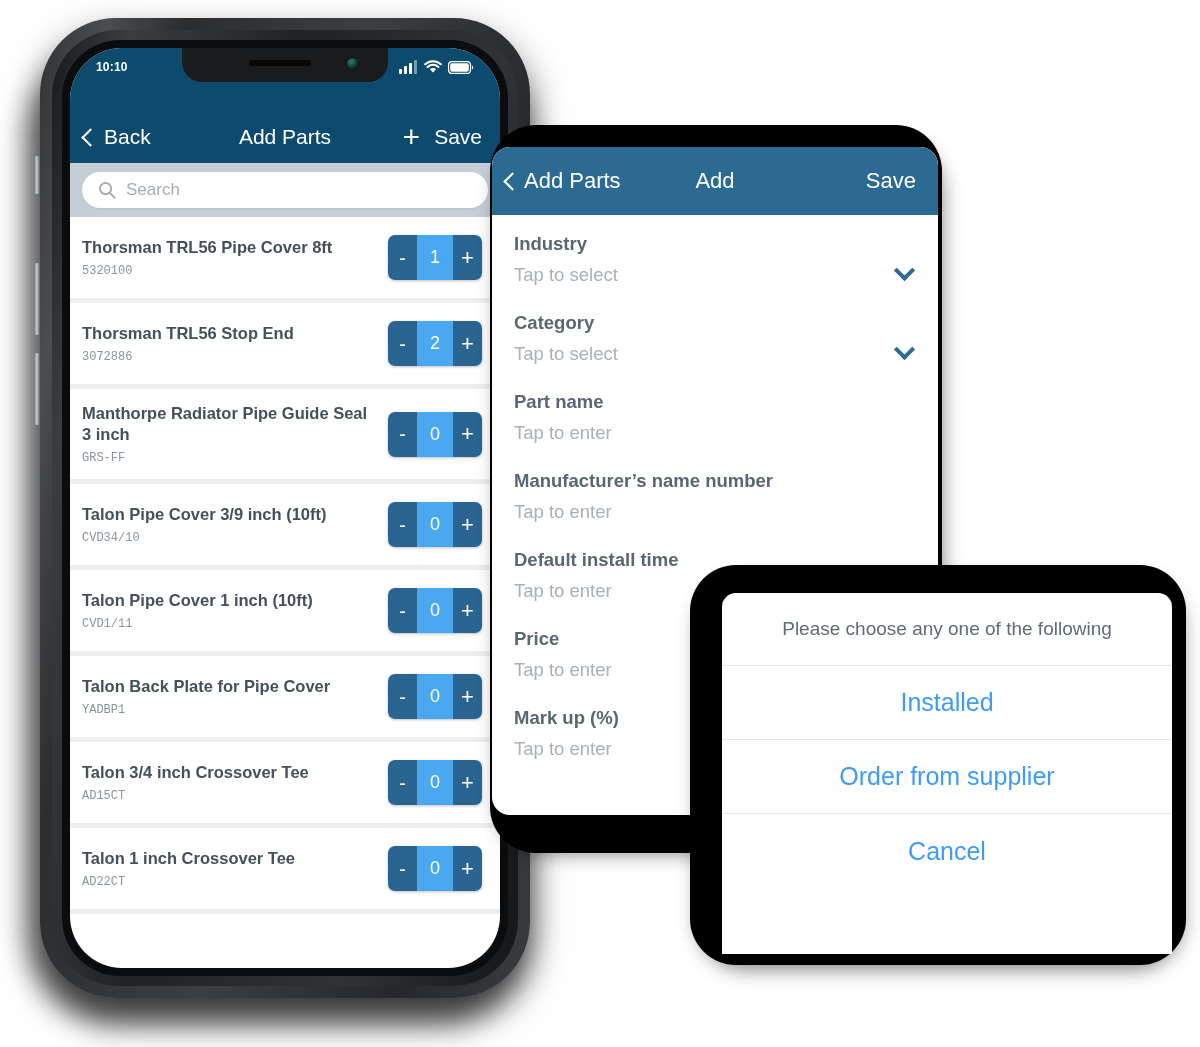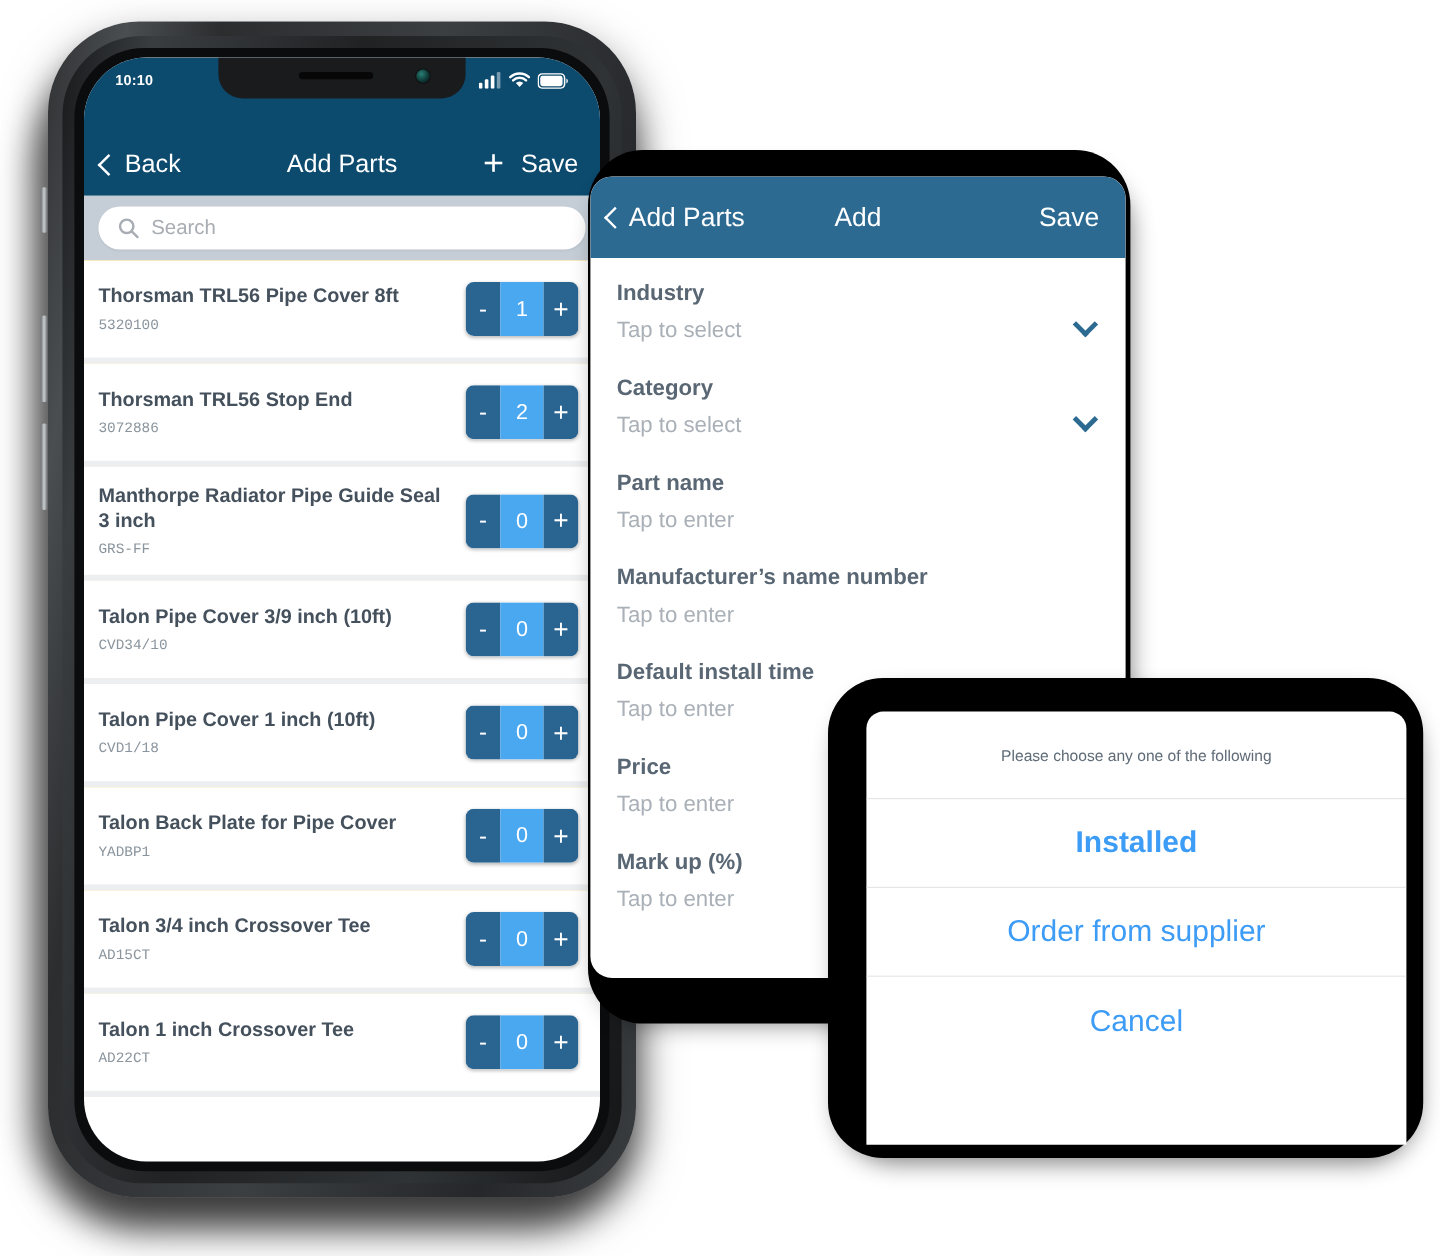--- a/index.html
+++ b/index.html
@@ -85,21 +85,21 @@
   .plus-ico { font-size: 30px; line-height: 20px; font-weight: 300; }
 
   .searchwrap { background: #c5ced7; padding: 9px 12px 9px 12px; }
   .searchbox {
     background: #fff; border-radius: 22px; height: 36px;
     display: flex; align-items: center; gap: 10px; padding: 0 16px;
     box-shadow: 0 1px 2px rgba(0,0,0,.07);
   }
   .searchbox .ph { color: #a8adb3; font-size: 17px; }
 
-  .plist { background: #eab308; }
+  .plist { background: #737373; }
   .prow {
     background: #fff; display: flex; align-items: center;
     padding: 14px 18px 14px 12px; min-height: 86px;
     border-bottom: 5px solid #eceef0;
   }
   .pinfo { flex: 1; padding-right: 8px; }
   .pname { font-size: 16.5px; font-weight: bold; color: #44505c; line-height: 1.28; }
   .pcode { font-size: 12px; color: #8a949d; margin-top: 6px; font-family: Liberation Mono, monospace; }
 
   .stepper {
@@ -151,28 +151,28 @@
   .p3-shadow { position: absolute; left: 8px; top: 14px; width: 484px; height: 390px;
                border-radius: 48px; background:#000; filter: blur(10px); opacity:.5; }
   .p3-body { position: absolute; left: 0; top: 0; width: 496px; height: 400px;
              border-radius: 46px; background: #000; }
   .sheet {
     position: absolute; left: 32px; top: 28px; width: 450px; height: 361px;
     background: #fff; border-radius: 14px 14px 0 0; overflow: hidden;
   }
   .sheet-title {
     height: 73px; display: flex; align-items: center; justify-content: center;
-    font-size: 13px; color: #5f6b77; border-bottom: 1px solid #e4e6e8;
+    font-size: 19px; color: #5f6b77; border-bottom: 1px solid #e4e6e8;
   }
   .sheet-opt {
     height: 74px; display: flex; align-items: center; justify-content: center;
     color: #3d9cf5; border-bottom: 1px solid #e4e6e8;
   }
   .sheet-opt.o1 { font-size: 26px; }
-  .sheet-opt.o2 { font-size: 25px; font-weight: bold; }
+  .sheet-opt.o2 { font-size: 25px; }
   .sheet-opt.o3 { font-size: 25px; }
   .sheet-opt.o4 { font-size: 25px; border-bottom: none; }
 </style>
 </head>
 <body>
 
 <div id="stage">
 
   <div id="phone1">
     <div class="p1-shadow"></div>
@@ -275,21 +275,21 @@
             </div>
             <div class="stepper">
               <div class="sb minus">-</div>
               <div class="val">0</div>
               <div class="sb plus">+</div>
             </div>
           </div>
           <div class="prow">
             <div class="pinfo">
               <div class="pname">Talon Pipe Cover 1 inch (10ft)</div>
-              <div class="pcode">CVD1/18</div>
+              <div class="pcode">CVD1/11</div>
             </div>
             <div class="stepper">
               <div class="sb minus">-</div>
               <div class="val">0</div>
               <div class="sb plus">+</div>
             </div>
           </div>
           <div class="prow">
             <div class="pinfo">
               <div class="pname">Talon Back Plate for Pipe Cover</div>

